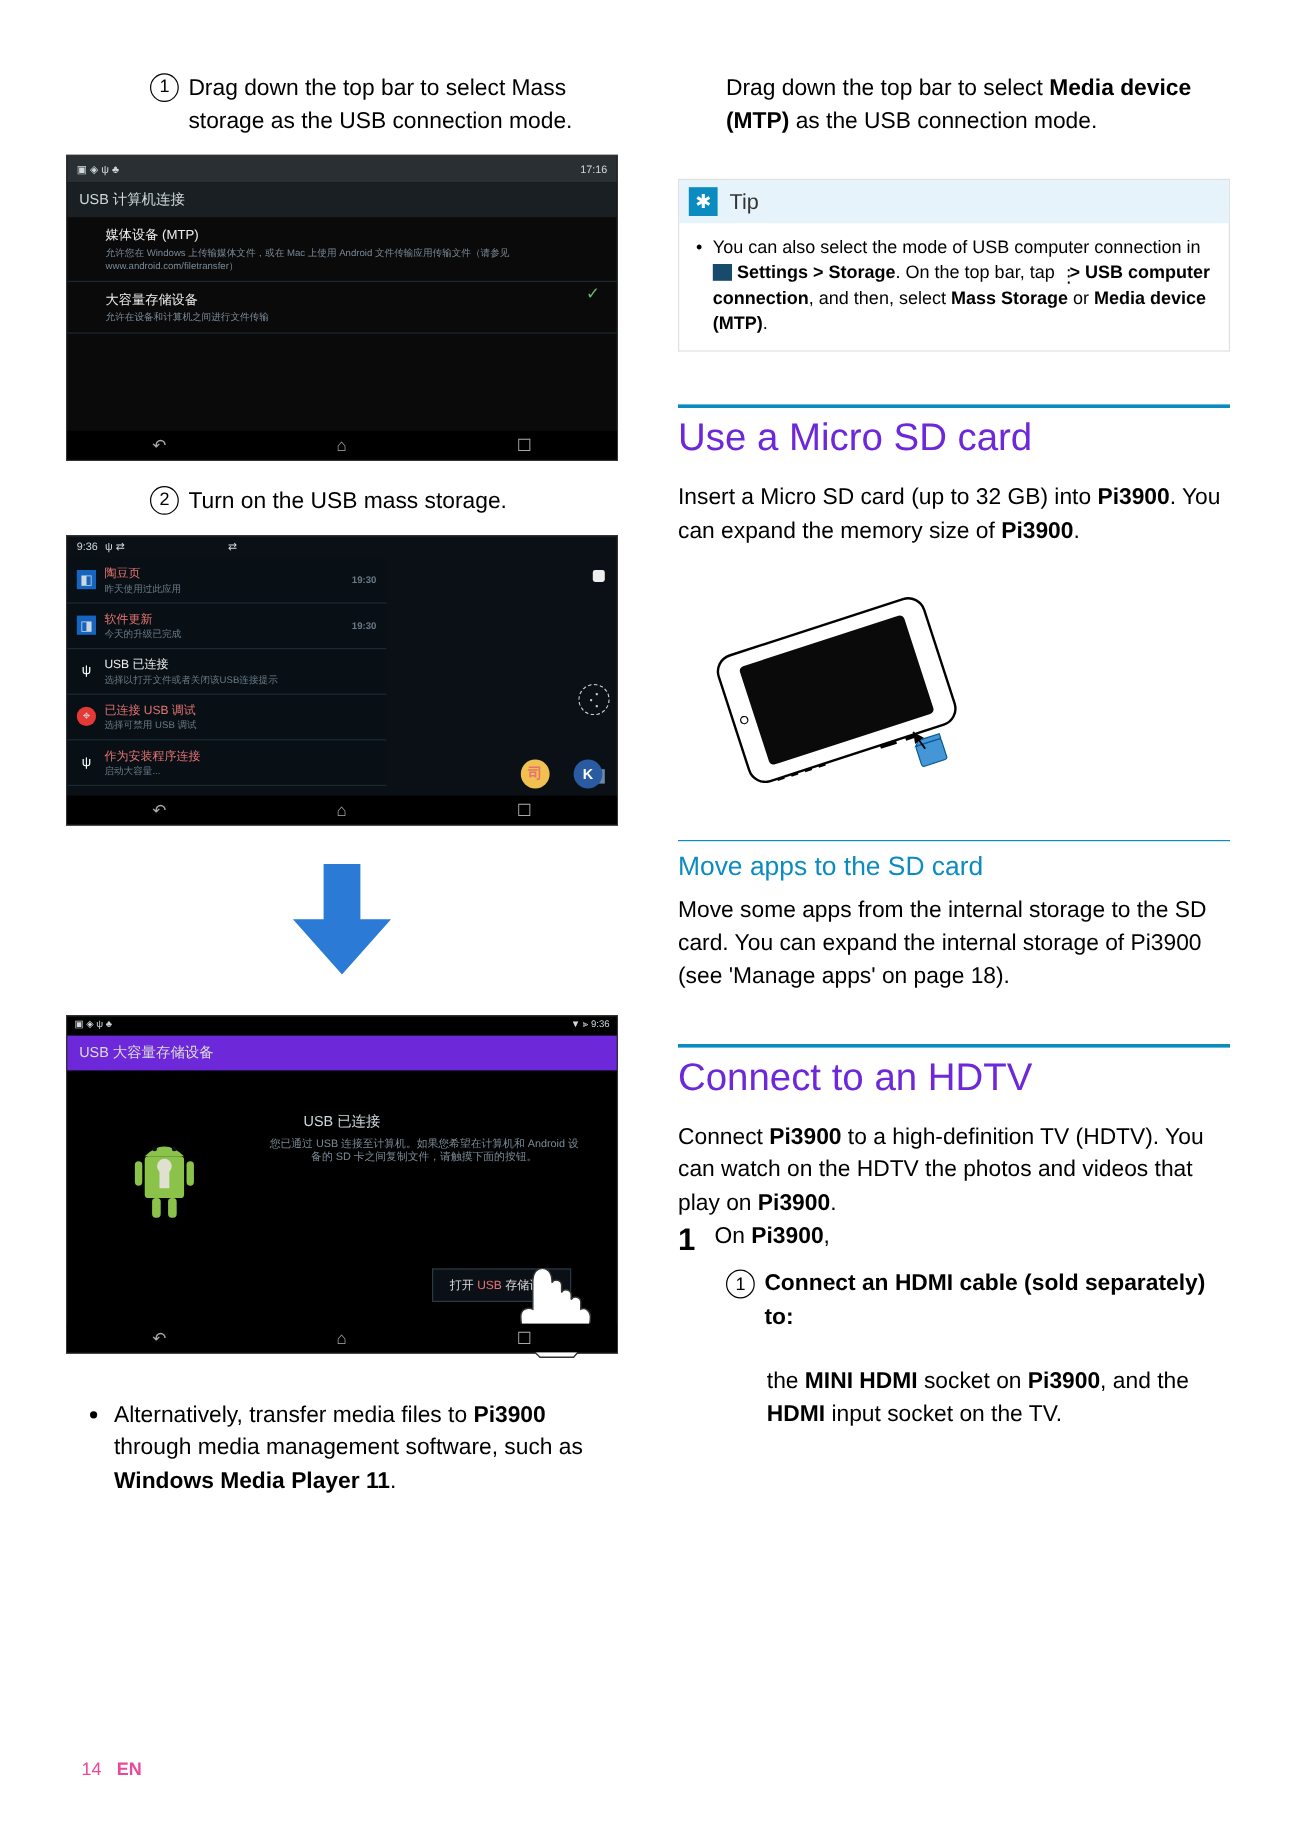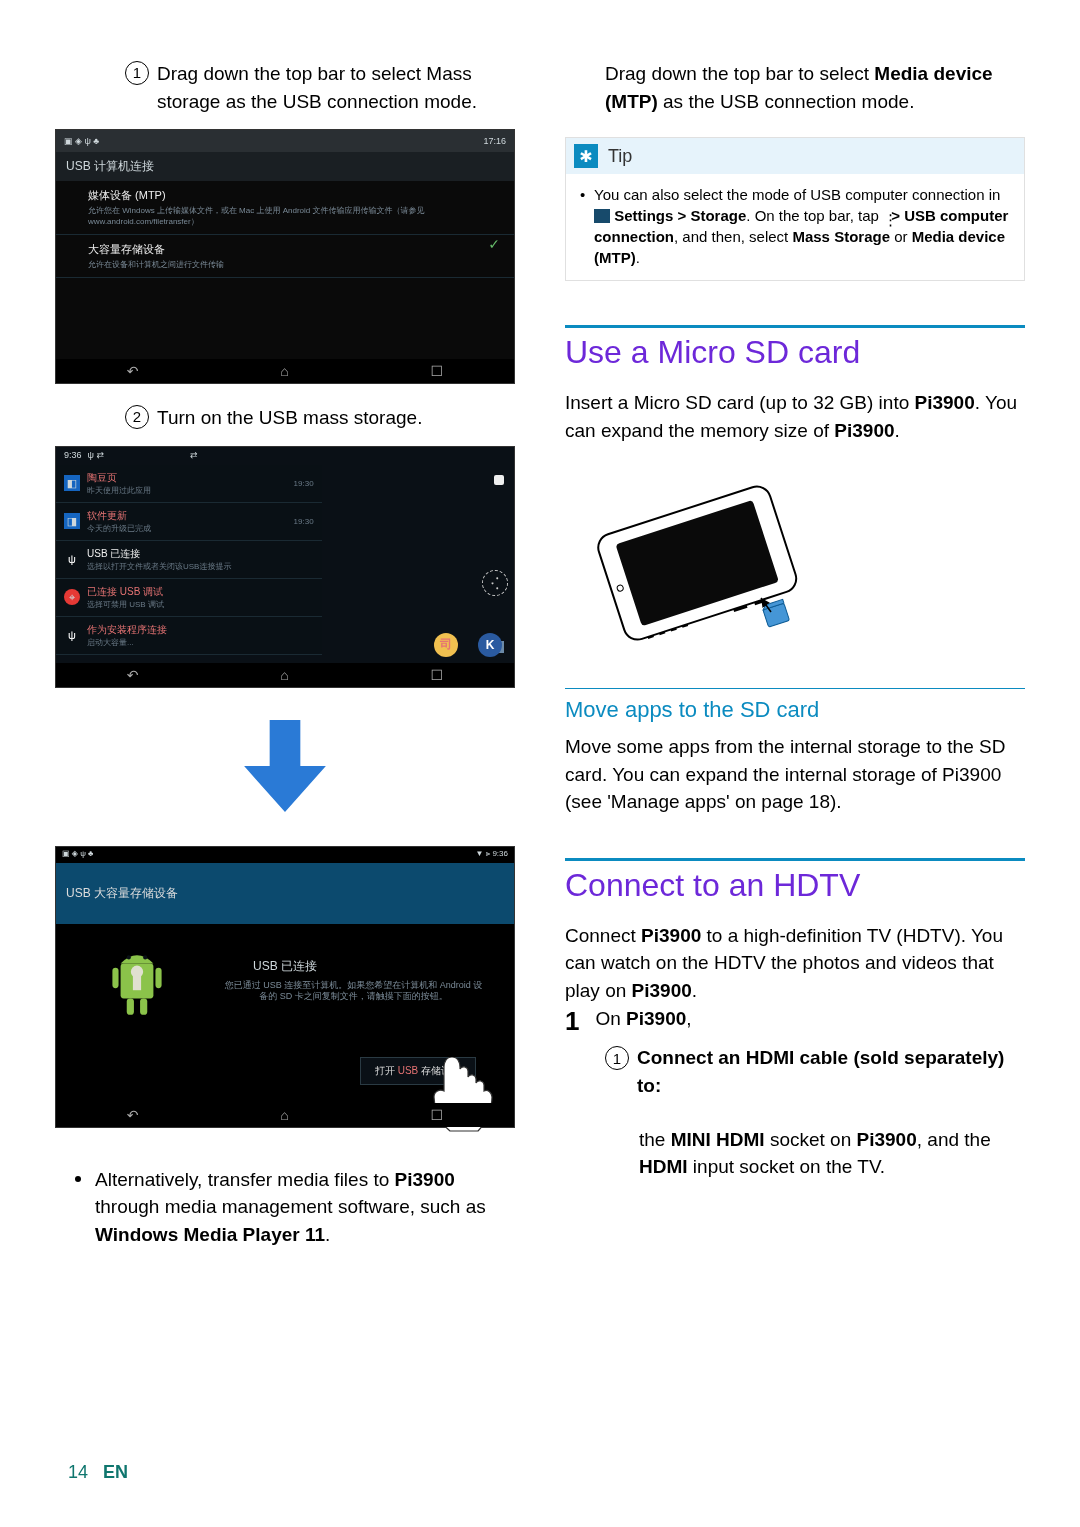--- a/index.html
+++ b/index.html
@@ -139,20 +139,21 @@
       display: flex; align-items: center; justify-content: center;
       font-size: 11px;
     }
     .shot2 .notif-text .t1 { font-size: 10px; color: #e57373; }
     .shot2 .notif-text .t1.white { color: #eee; }
     .shot2 .notif-text .t2 { font-size: 8px; color: #6a7a87; }
     .shot2 .notif-time {
       margin-left: auto;
       font-size: 8px;
       color: #6a7a87;
+      font-weight: bold;
     }
     .shot2 .desktop-icons {
       position: absolute;
       right: 0;
       top: 18px;
       bottom: 24px;
       width: 42%;
       display: flex;
       flex-direction: column;
       justify-content: space-between;
@@ -195,22 +196,22 @@
       height: 16px;
       font-size: 8px;
       color: #cfd8dc;
       display: flex;
       justify-content: space-between;
       padding: 2px 6px;
     }
     .shot3 .shot3-title {
       font-size: 12px;
       color: #ddd;
-      padding: 22px 10px;
-      background: #0c4a6e;
+      padding: 6px 10px;
+      background: #6d28d9;
     }
     .shot3 .usb-connected {
       color: #cfd8dc;
       font-size: 12px;
       text-align: center;
       margin-top: 34px;
     }
     .shot3 .usb-sub {
       color: #7a8a97;
       font-size: 9px;
@@ -257,21 +258,21 @@
       height: 6px;
       border-radius: 50%;
       background: #000;
       margin-top: 10px;
       margin-left: 20px;
       flex-shrink: 0;
     }
     .col-right .intro-text {
       font-size: 19px;
       line-height: 1.45;
-      margin-bottom: 18px;
+      margin-bottom: 30px;
     }
     .tip-box {
       border: 1px solid #e0e0e0;
       margin-top: 4px;
       margin-bottom: 44px;
     }
     .tip-header {
       background: #e6f3fb;
       display: flex;
       align-items: center;
@@ -384,22 +385,22 @@
     .sub-indent {
       padding-left: 74px;
       font-size: 19px;
       line-height: 1.45;
       margin-top: 26px;
     }
     .page-footer {
       position: absolute;
       bottom: 44px;
       left: 68px;
-      font-size: 18px;
-      color: #0f766e;
+      font-size: 15px;
+      color: #ec4899;
     }
     b { font-weight: bold; }
   </style>
 </head>
 <body>
 
 <div class="page">
 
   <div class="col">
 

